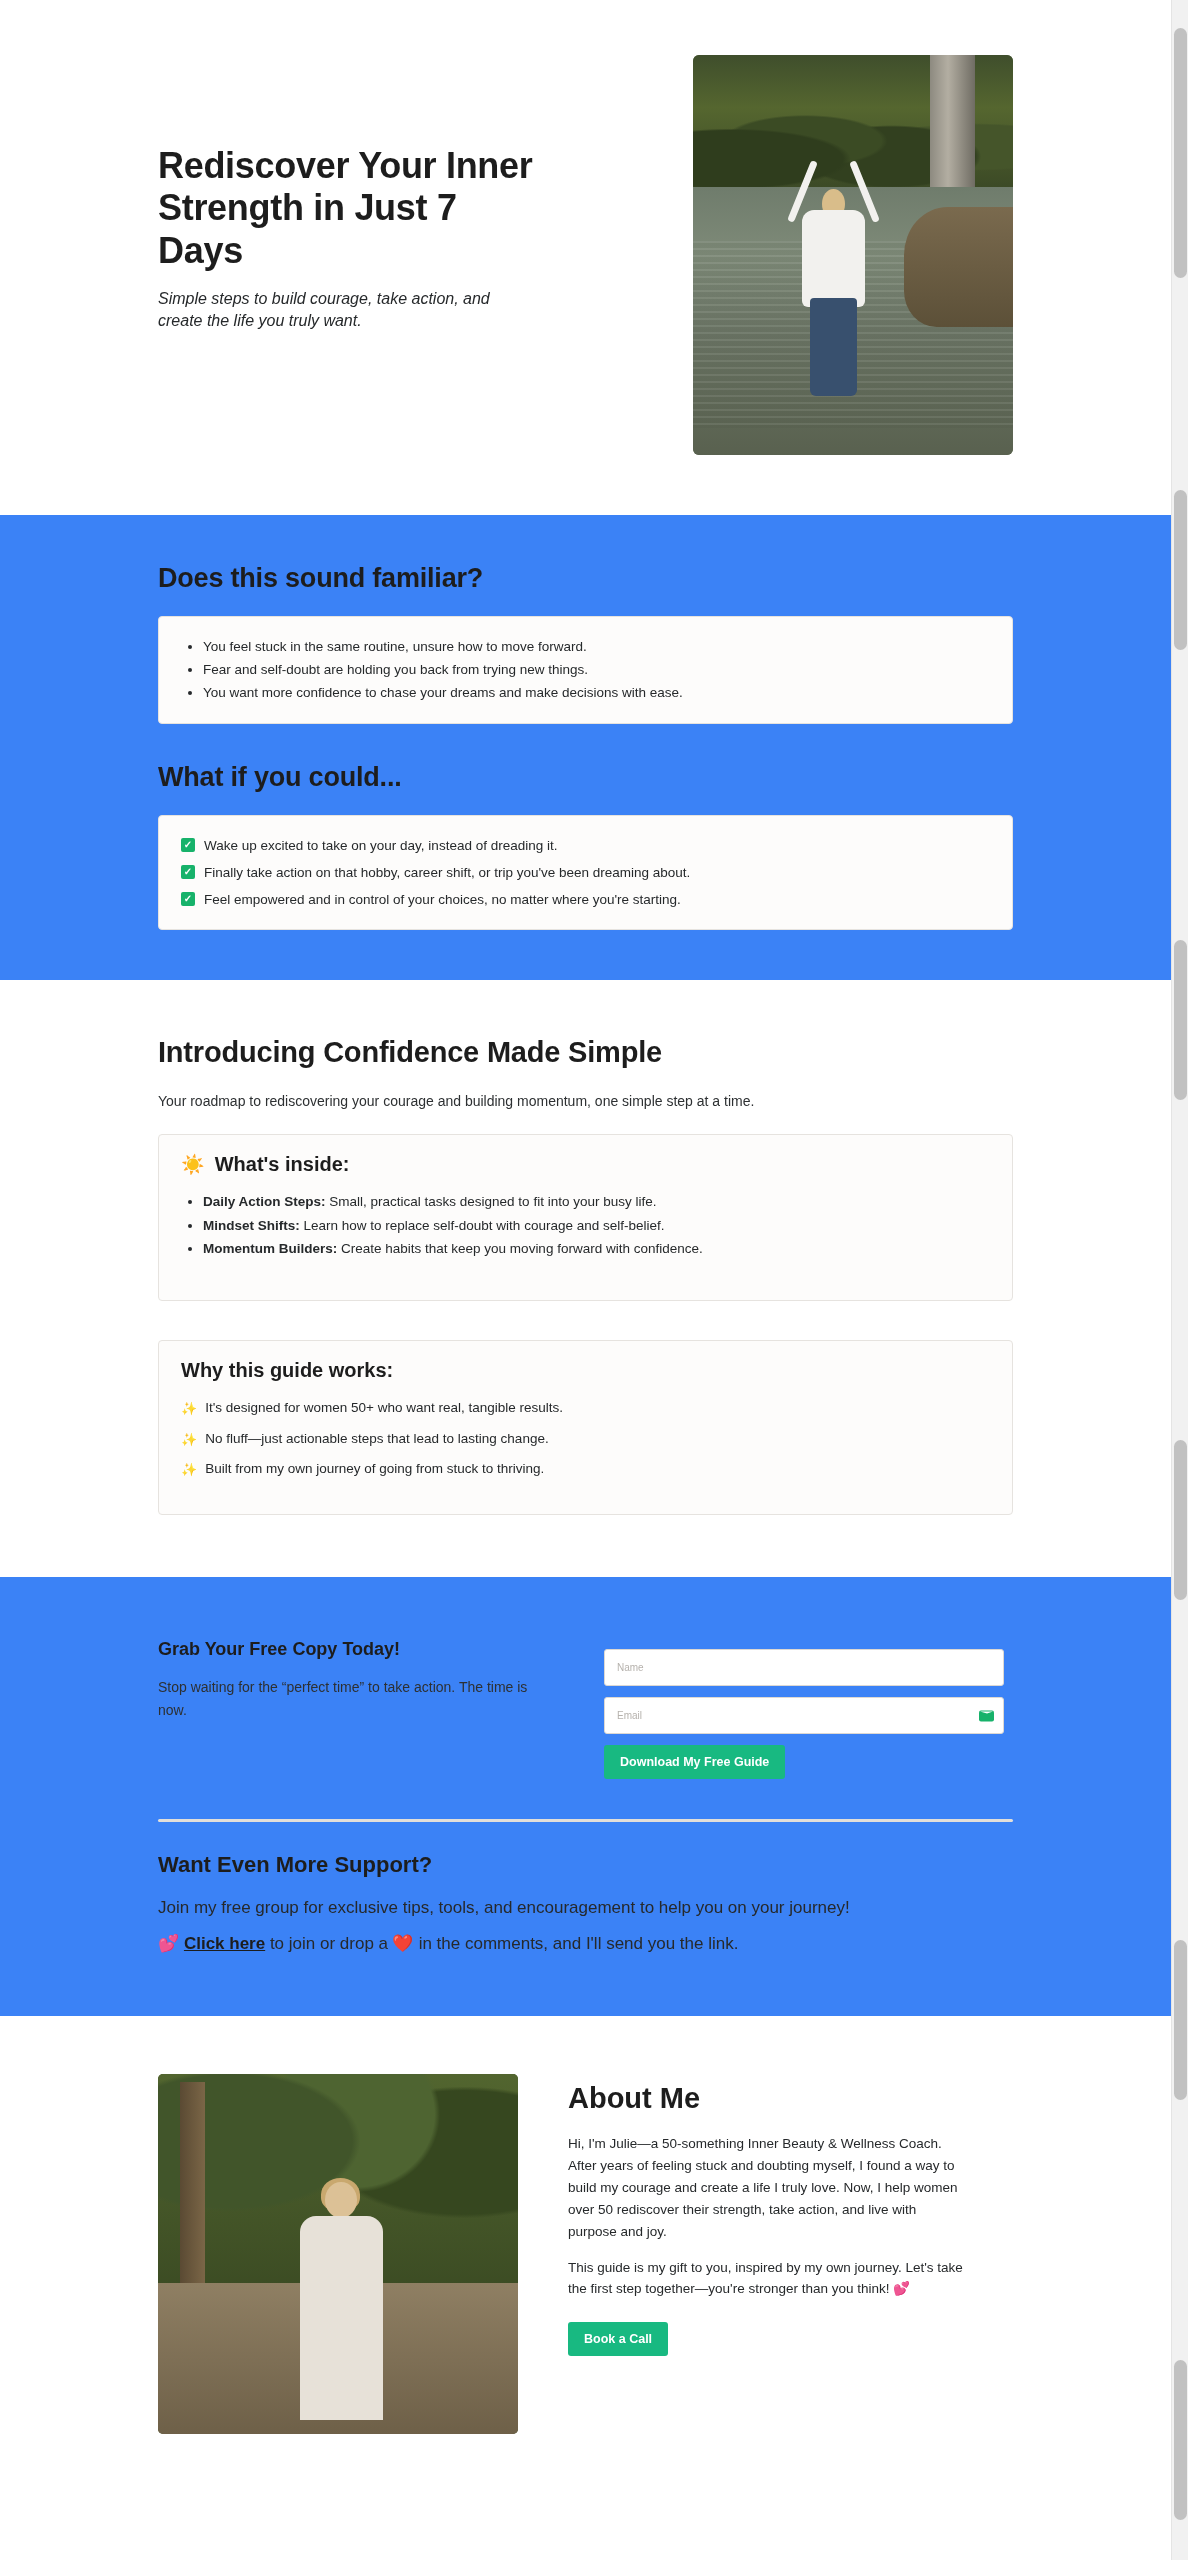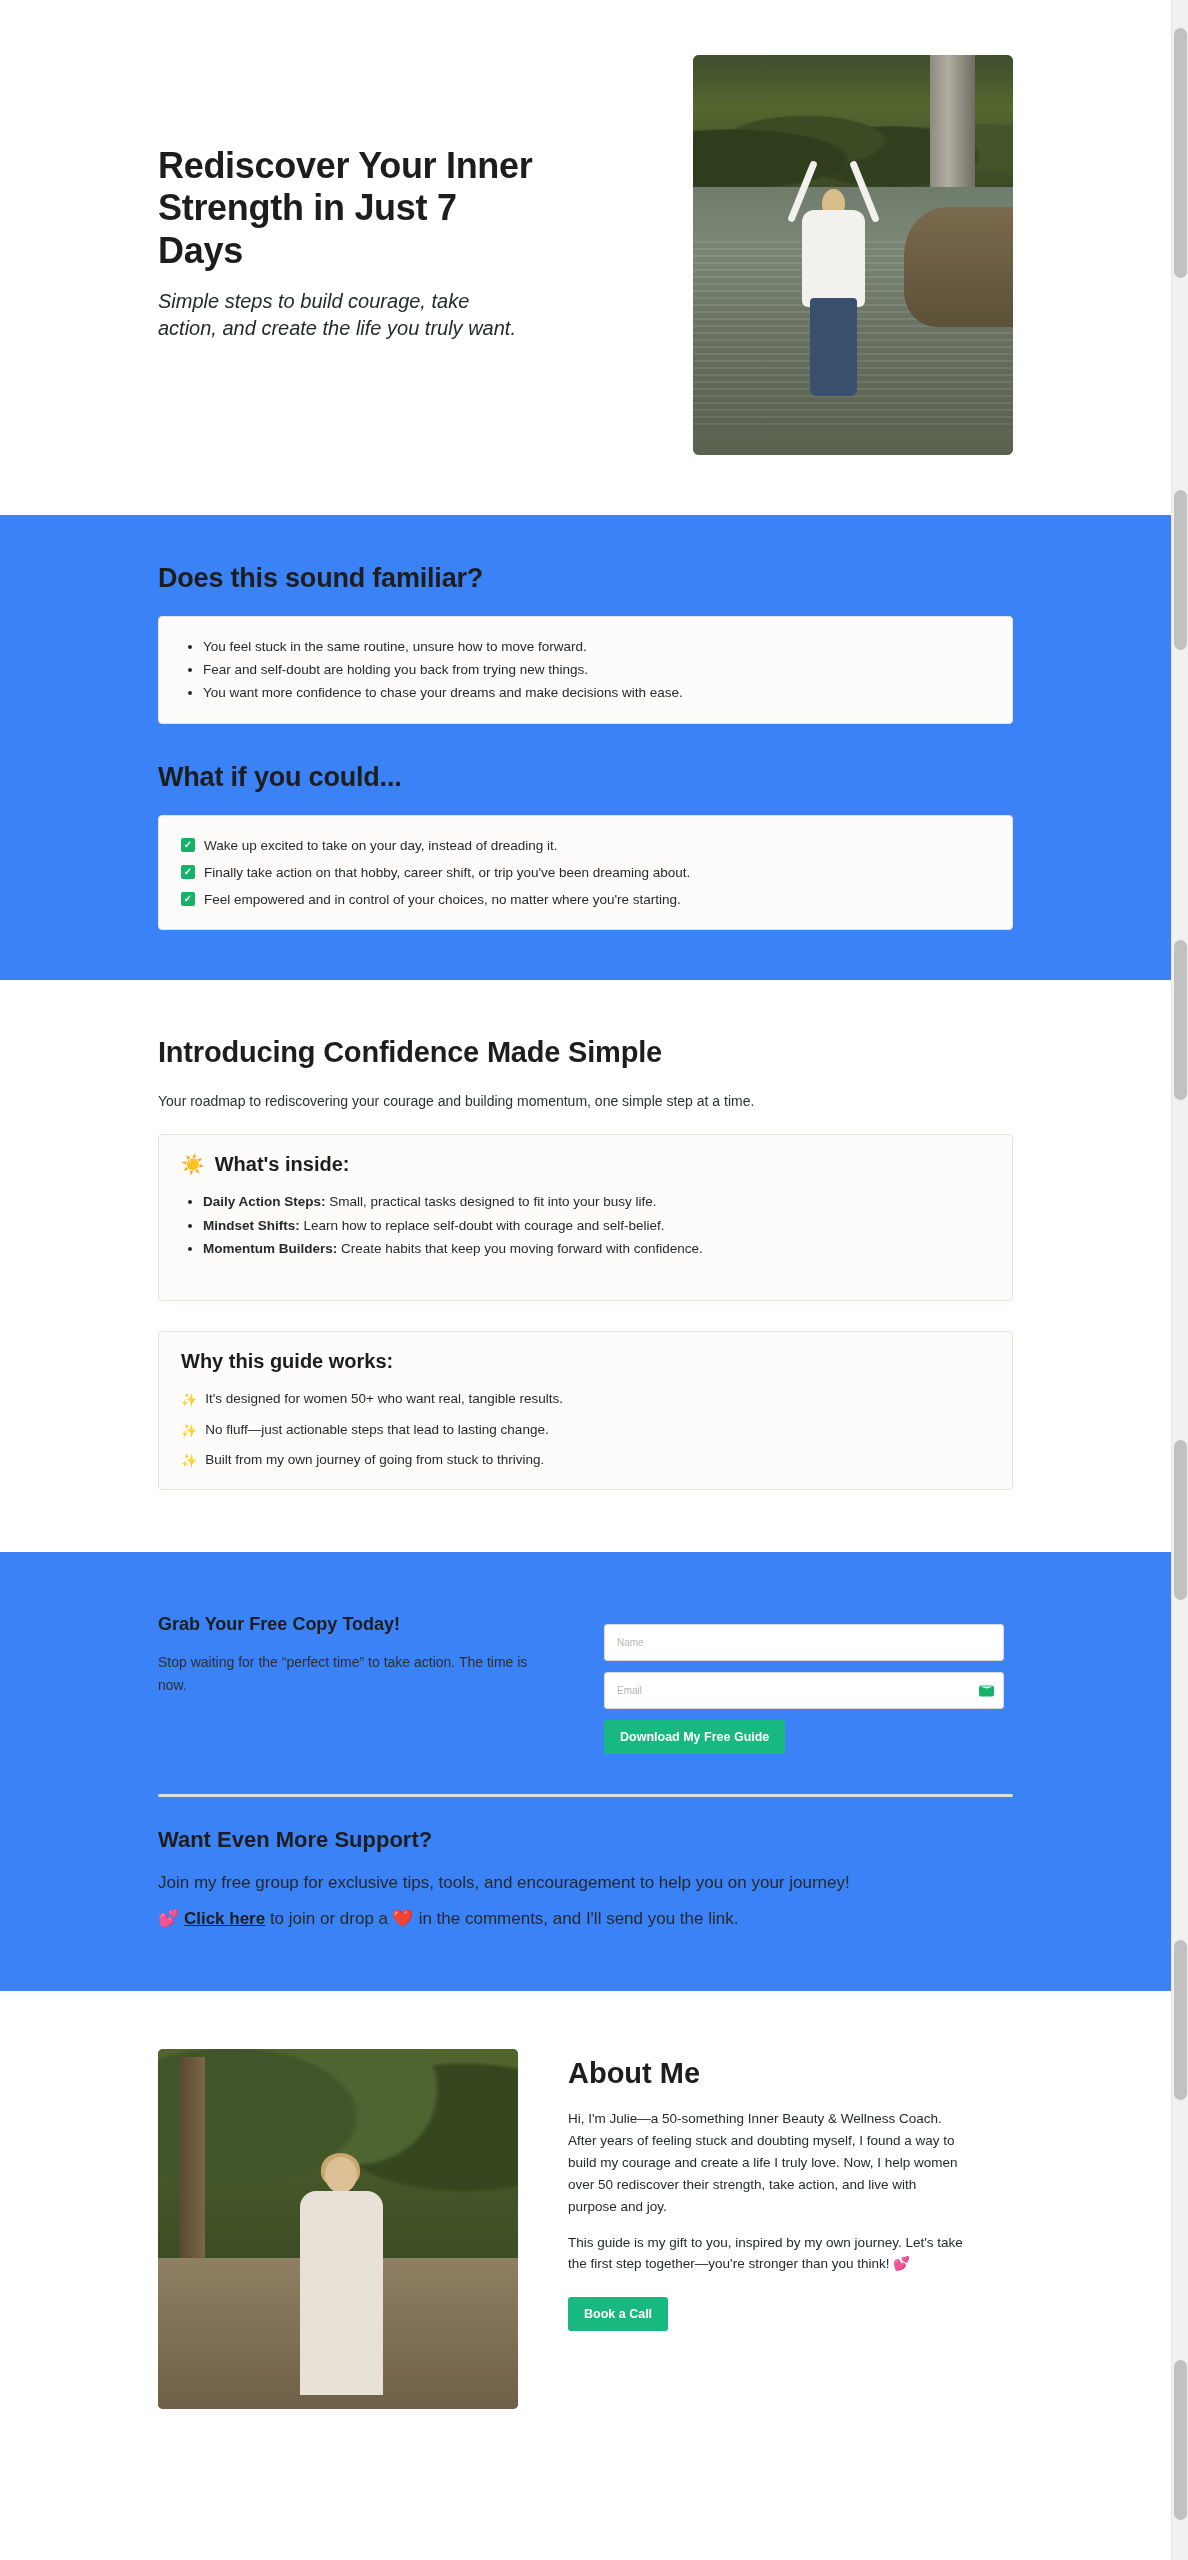--- a/index.html
+++ b/index.html
@@ -58,21 +58,21 @@
   h1.hero-title {
     font-size: 36px;
     line-height: 1.18;
     font-weight: 700;
     color: #1d1d1d;
     margin: 0 0 16px 0;
     letter-spacing: -0.3px;
     max-width: 380px;
   }
   .hero-sub {
-    font-size: 20px;
+    font-size: 16px;
     line-height: 1.35;
     font-style: italic;
     color: #26292b;
     margin: 0;
     max-width: 360px;
   }
   .hero-row {
     display: flex;
     align-items: flex-start;
     justify-content: space-between;
@@ -460,21 +460,21 @@
           <li>
             <b>Mindset Shifts:</b><span> Learn how to replace self-doubt with courage and self-belief.</span>
           </li>
           <li>
             <b>Momentum Builders:</b><span> Create habits that keep you moving forward with confidence.</span>
           </li>
         </ul>
         <div style="height:22px;"></div>
       </div>
 
-      <div class="card" style="margin-top:30px; padding-bottom:16px;">
+      <div class="card" style="margin-top:39px; padding-bottom:32px;">
         <div class="card-head nohl">
           <span>Why this guide works:</span>
         </div>
         <ul class="spark-list">
           <li>
             <span class="spark">✨</span>
             <span>It's designed for women 50+ who want real, tangible results.</span>
           </li>
           <li>
             <span class="spark">✨</span>

